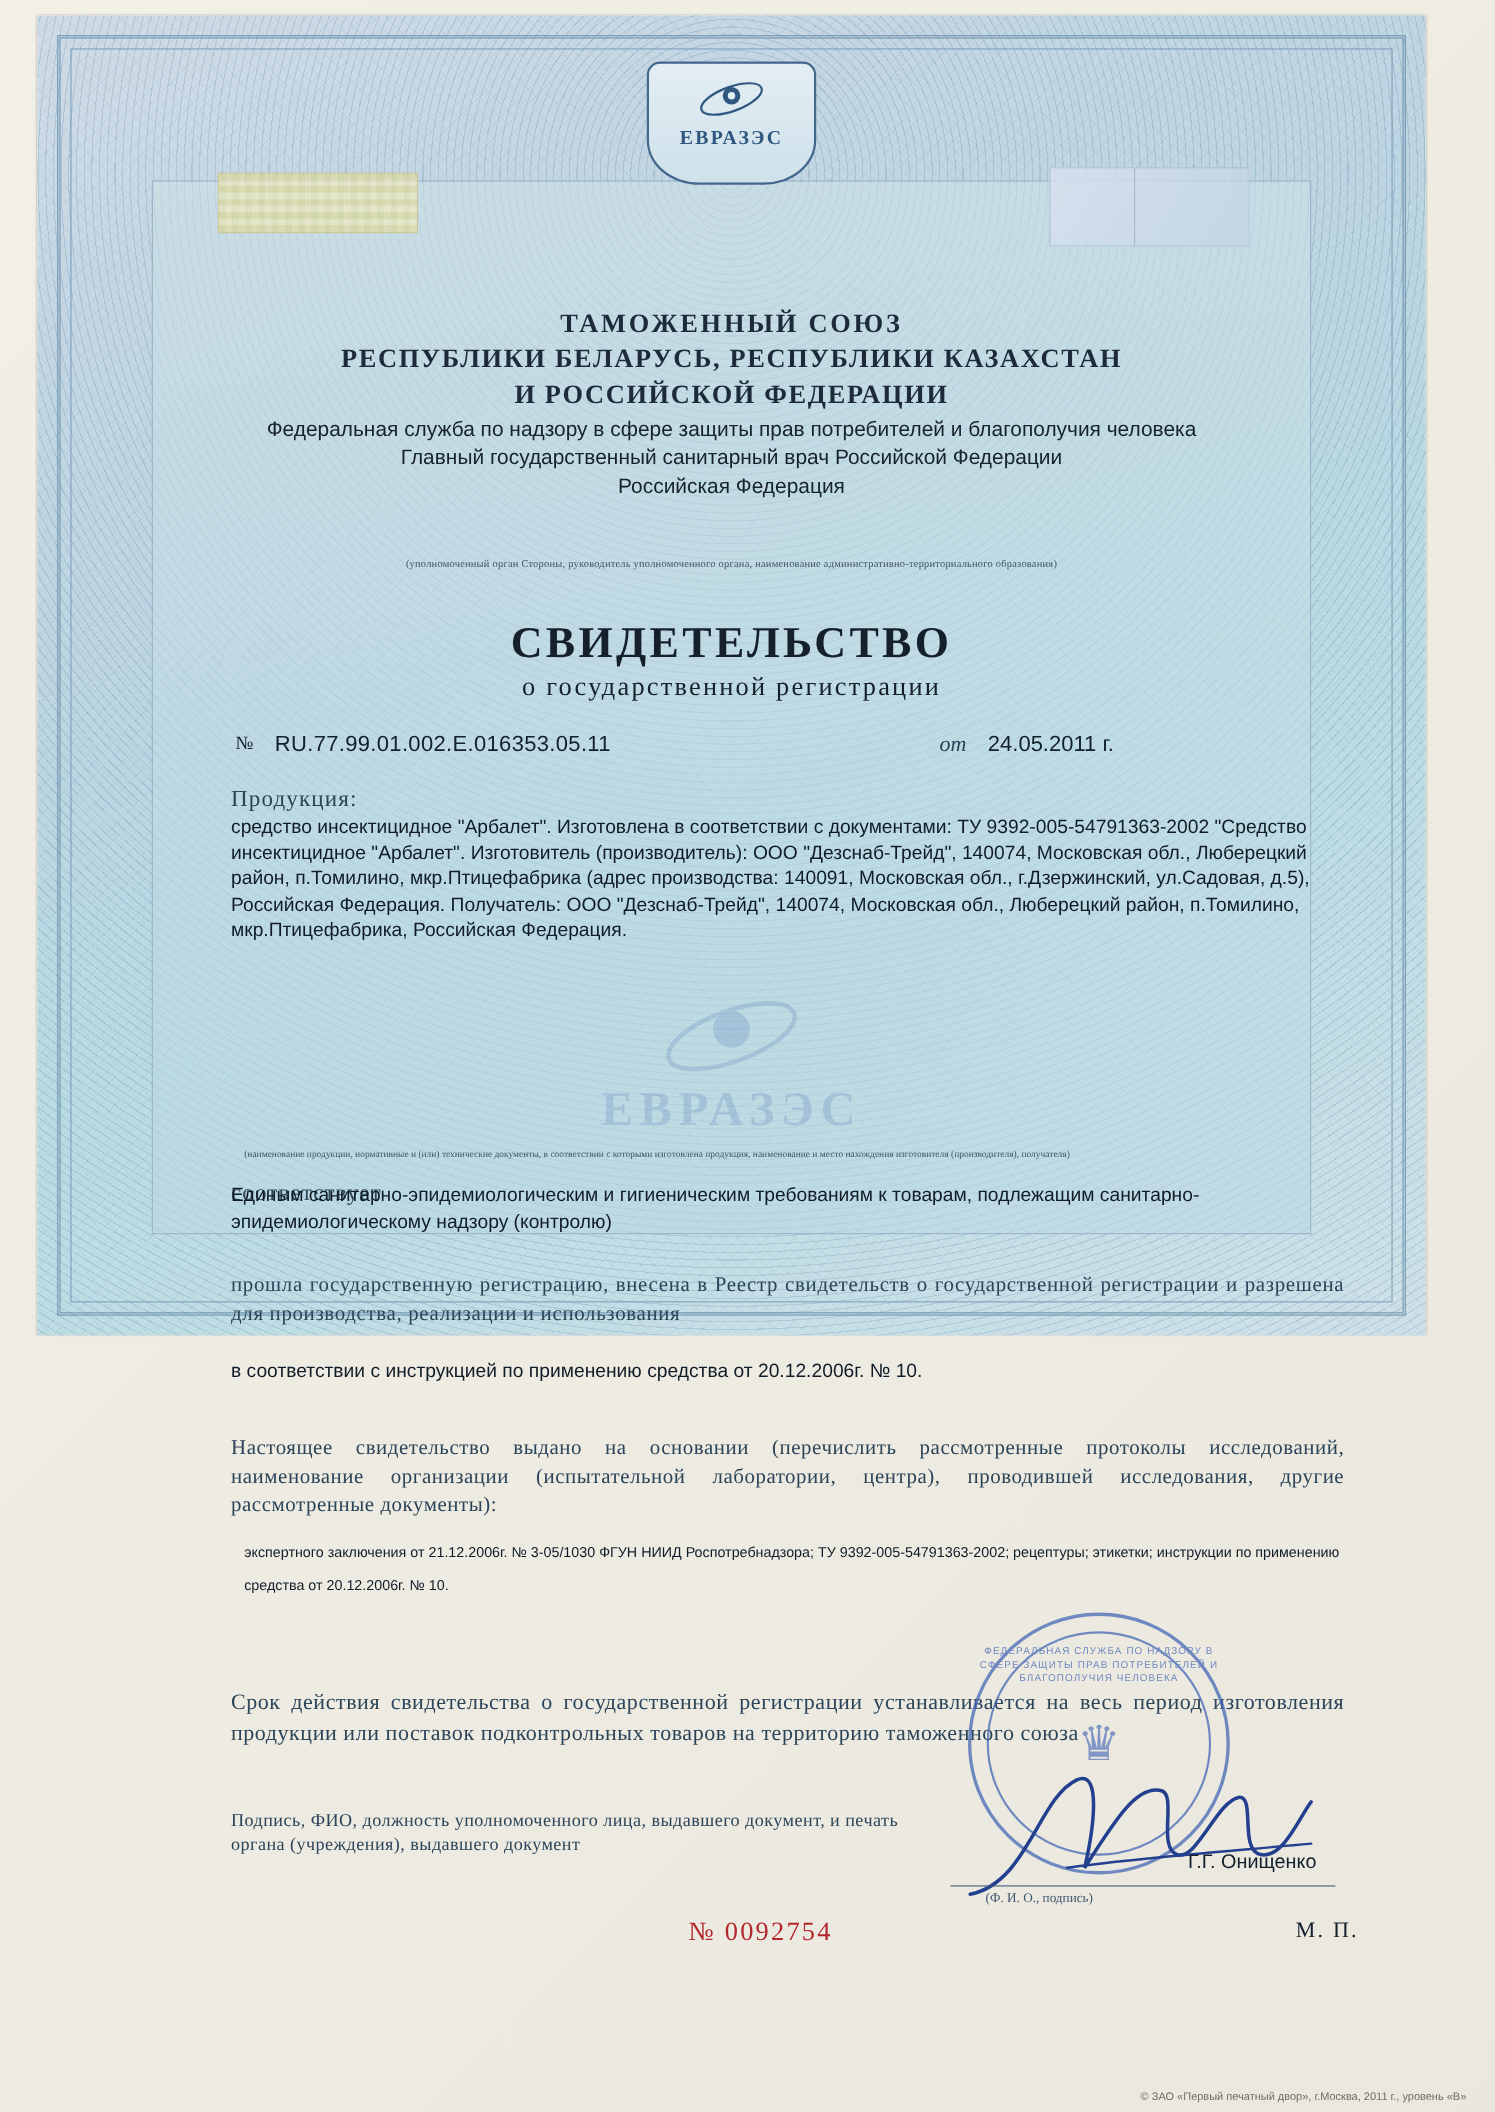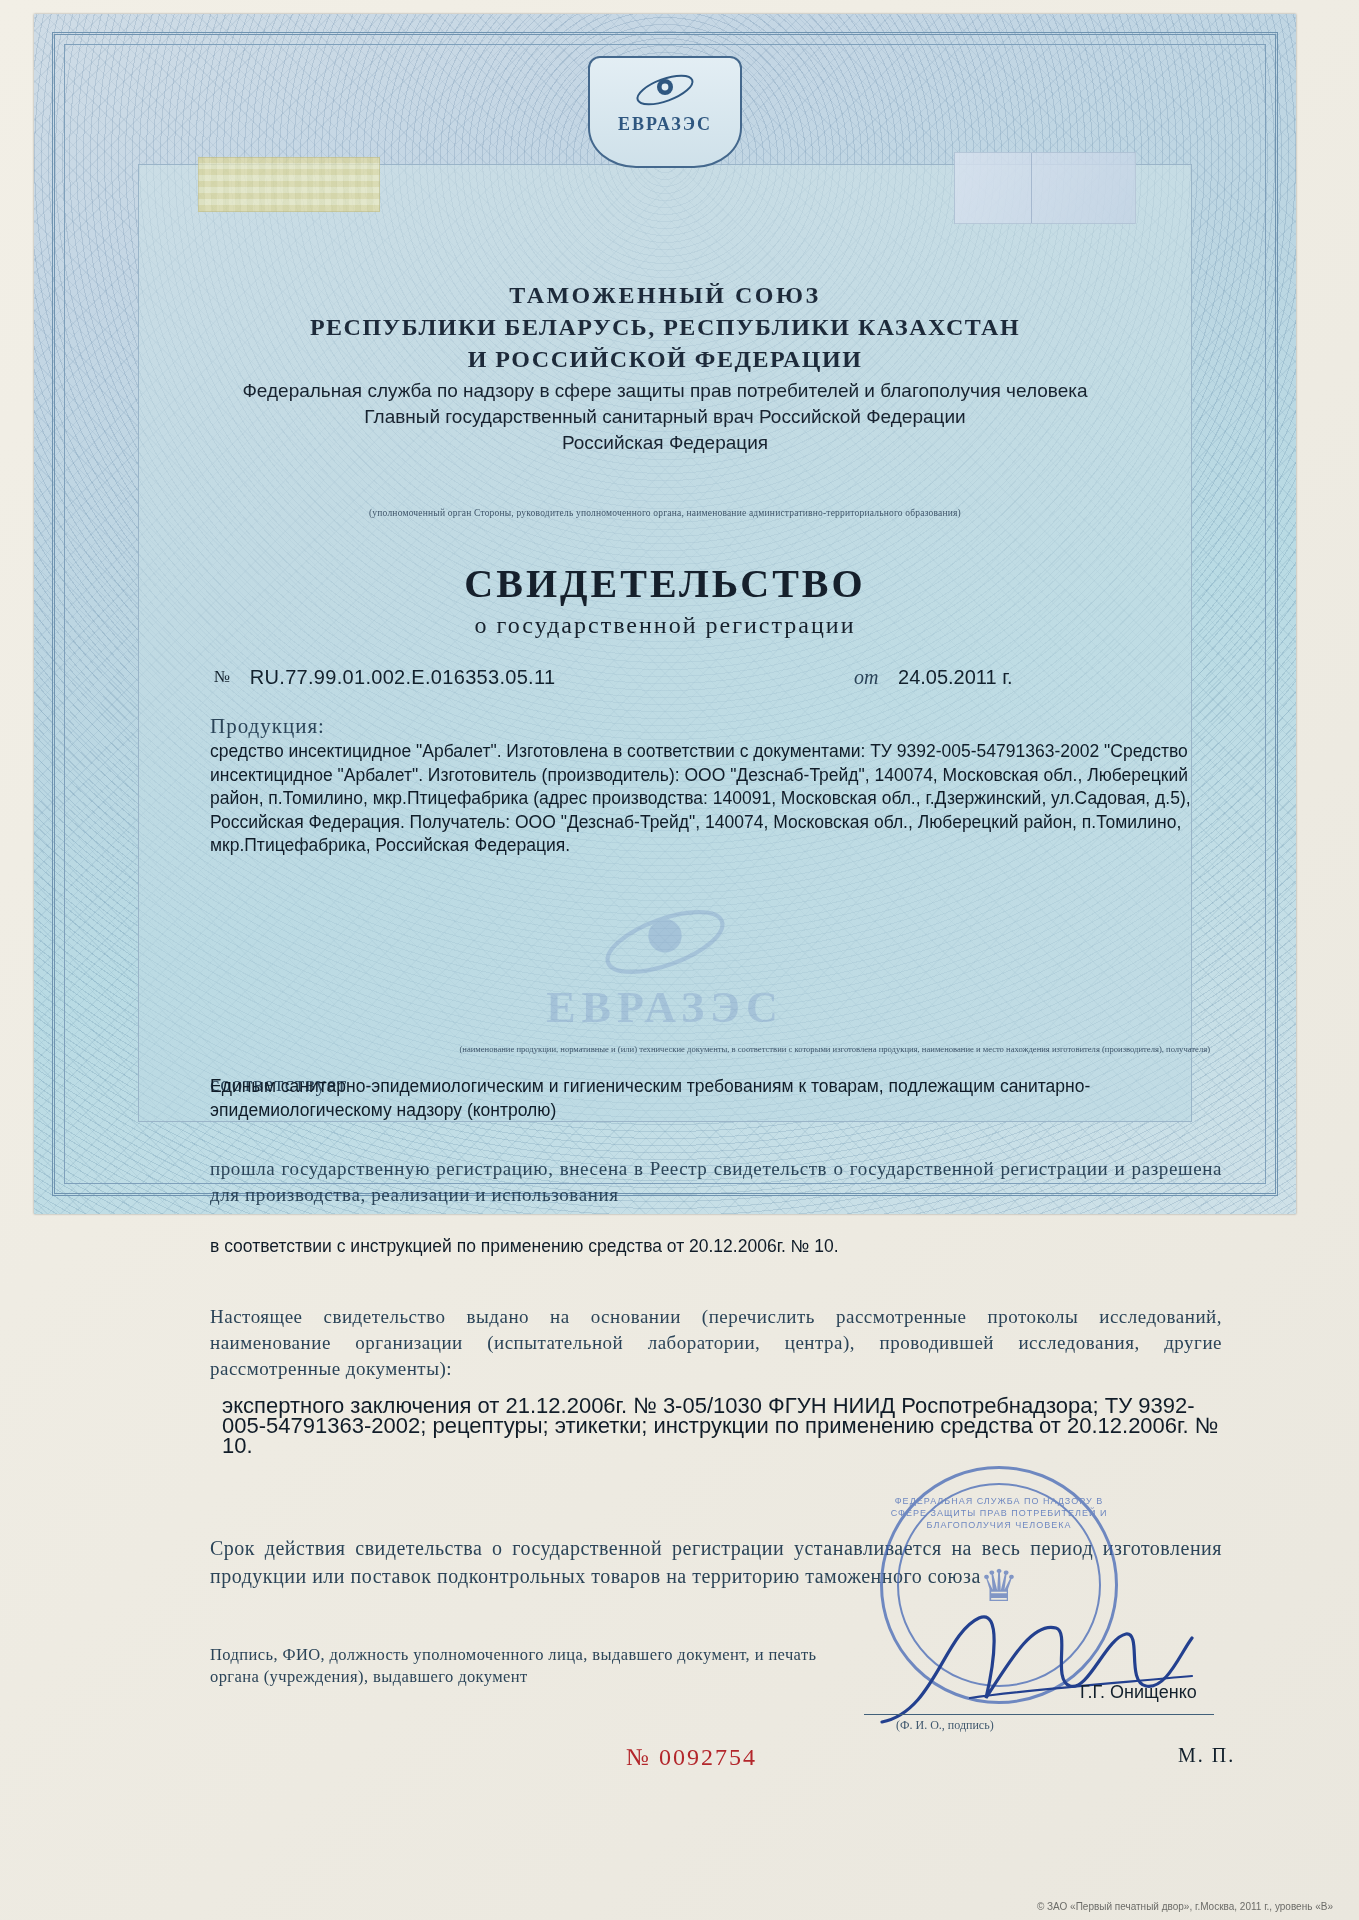--- a/index.html
+++ b/index.html
@@ -115,21 +115,21 @@
 
   .lbl-serif{
     font-family:"Liberation Serif", serif;color:#2b4458;letter-spacing:1px;
   }
   .prod-label{position:absolute;left:176px;top:700px;font-size:21px;}
   .prod-body{
     position:absolute;left:176px;top:726px;width:1010px;
     font-size:17.5px;line-height:23.5px;color:#101c28;
   }
   .fine-note{
-    position:absolute;left:164px;top:1030px;width:1012px;text-align:right;
+    position:absolute;left:188px;top:1030px;width:1012px;text-align:left;
     font-family:"Liberation Serif", serif;font-size:8.6px;color:#3d5368;
   }
   .conf-label{position:absolute;left:176px;top:1058px;font-size:21px;}
   .conf-body{
     position:absolute;left:176px;top:1028px;width:1012px;
     font-size:17.5px;line-height:24px;color:#101c28;margin-top:32px;
   }
   .reg-serif{
     position:absolute;left:176px;top:1142px;width:1012px;
     font-family:"Liberation Serif", serif;font-size:19px;line-height:26px;
@@ -139,21 +139,21 @@
     position:absolute;left:176px;top:1222px;width:1012px;
     font-size:17.5px;color:#101c28;
   }
   .basis-serif{
     position:absolute;left:176px;top:1290px;width:1012px;
     font-family:"Liberation Serif", serif;font-size:19px;line-height:26px;
     color:#2b4458;text-align:justify;letter-spacing:.5px;
   }
   .basis-body{
     position:absolute;left:188px;top:1382px;width:1000px;
-    font-size:22px;line-height:20px;color:#101c28;
+    font-size:13px;line-height:30px;color:#101c28;
   }
   .valid-serif{
     position:absolute;left:176px;top:1520px;width:1012px;
     font-family:"Liberation Serif", serif;font-size:20px;line-height:28px;
     color:#2b4458;text-align:justify;letter-spacing:.5px;
   }
   .sign-serif{
     position:absolute;left:176px;top:1630px;width:620px;
     font-family:"Liberation Serif", serif;font-size:16.5px;line-height:22px;
     color:#2b4458;letter-spacing:.4px;

